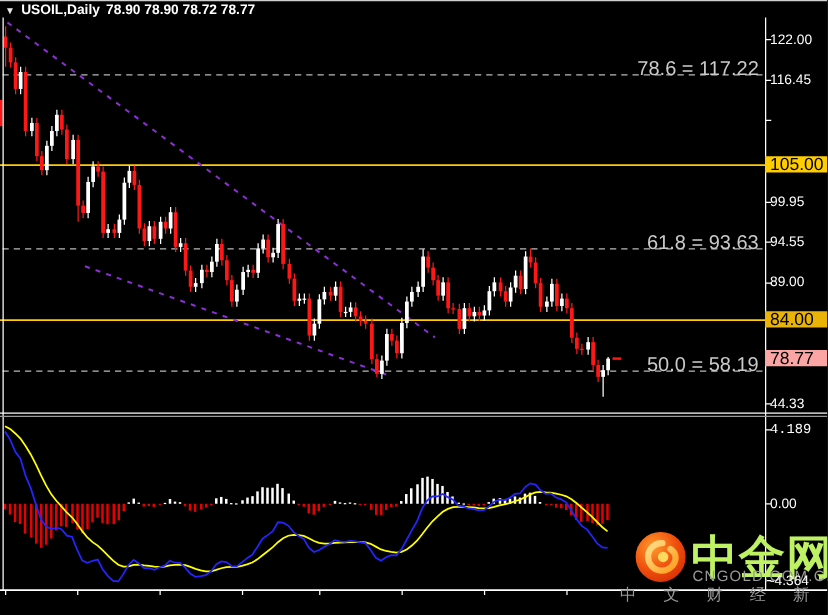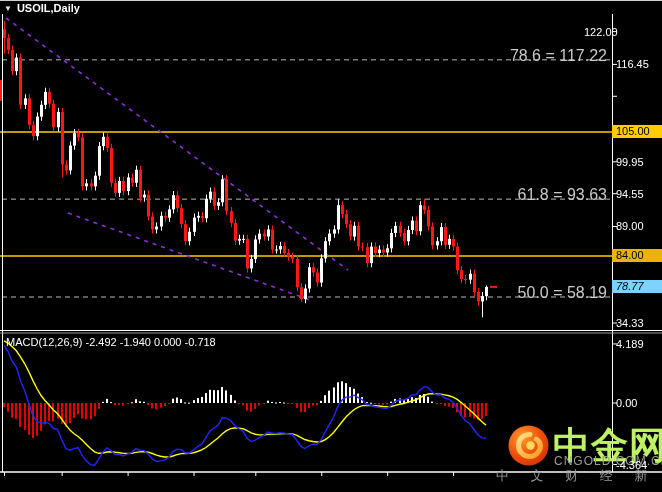--- a/index.html
+++ b/index.html
@@ -5,21 +5,21 @@
   html,body{margin:0;padding:0;background:#222;}
   #app{position:relative;width:662px;height:492px;background:#000;overflow:hidden;
        font-family:"Liberation Sans",sans-serif;}
   #app::before{content:"";position:absolute;left:0;top:0;width:662px;height:1px;background:#cfcfcf;z-index:5;}
   #chart-canvas{position:absolute;left:0;top:0;z-index:1;}
   .title-bar{position:absolute;left:4px;top:2px;z-index:3;color:#fff;font-size:11px;font-weight:700;
              display:flex;align-items:center;gap:5px;white-space:nowrap;}
   .title-bar .tri{font-size:8px;color:#e8e8e8;cursor:pointer;}
   .macd-label{position:absolute;left:6px;top:336px;z-index:3;color:#fff;font-size:11px;white-space:nowrap;}
   .axis-label{position:absolute;color:#fff;font-size:11px;line-height:12px;z-index:3;white-space:nowrap;}
-  .badge{position:absolute;left:612px;width:50px;height:13px;line-height:13px;font-size:11px;color:#000;
+  .badge{position:absolute;left:612px;width:50px;height:13px;line-height:13px;font-size:14px;color:#000;
          padding-left:4px;box-sizing:border-box;z-index:3;white-space:nowrap;}
   .fib-label{position:absolute;right:55px;color:#c9c9c9;font-size:16px;z-index:3;white-space:nowrap;}
   .date-label{position:absolute;top:475px;color:#fff;font-size:11px;z-index:3;white-space:nowrap;}
   #price-axis{position:absolute;right:0;top:14px;width:50px;height:458px;z-index:2;}
   #time-axis{position:absolute;left:0;top:472px;width:612px;height:20px;z-index:2;}
   .watermark{position:absolute;left:490px;top:420px;width:172px;height:70px;z-index:2;}
   .wm-logo{position:absolute;left:18px;top:5px;}
   .wm-brand{position:absolute;left:63px;top:1px;color:#bef264;font-size:37px;font-weight:700;letter-spacing:1px;white-space:nowrap;}
   .wm-domain{position:absolute;left:64px;top:34px;color:#9a9a9a;font-size:12px;letter-spacing:1px;white-space:nowrap;}
   .wm-tagline{position:absolute;left:6px;top:47px;color:#9a9a9a;font-size:13px;letter-spacing:9px;white-space:nowrap;}
@@ -415,37 +415,37 @@
       <line x1="194.02" y1="472" x2="194.02" y2="476" stroke="#ffffff" stroke-width="1"></line>
       <line x1="255.82" y1="472" x2="255.82" y2="476" stroke="#ffffff" stroke-width="1"></line>
       <line x1="321.74" y1="472" x2="321.74" y2="476" stroke="#ffffff" stroke-width="1"></line>
       <line x1="387.66" y1="472" x2="387.66" y2="476" stroke="#ffffff" stroke-width="1"></line>
       <line x1="453.58" y1="472" x2="453.58" y2="476" stroke="#ffffff" stroke-width="1"></line>
     </svg>
 
   <div class="title-bar">
     <span class="tri">▼</span>
     <span>USOIL,Daily</span>
+    <span>78.90 78.90 78.72 78.77</span>
   </div>
 
-  <div class="macd-label">MACD(12,26,9) -2.492 -1.940 0.000 -0.718</div>
 
   <div id="price-axis"></div>
   <div id="overlay-labels">
-      <div class="axis-label" style="left: 584px; top: 25.615px;">122.00</div>
+      <div class="axis-label" style="left: 616px; top: 25.615px;">122.00</div>
       <div class="axis-label" style="left: 616px; top: 58.3877px;">116.45</div>
       <div class="axis-label" style="left: 620px; top: 90.2747px; margin-left: 44px;">111.05</div>
       <div class="axis-label" style="left: 616px; top: 155.82px;">99.95</div>
       <div class="axis-label" style="left: 616px; top: 187.707px;">94.55</div>
       <div class="axis-label" style="left: 616px; top: 220.48px;">89.00</div>
-      <div class="axis-label" style="left: 616px; top: 317.027px;">34.33</div>
+      <div class="axis-label" style="left: 616px; top: 317.027px;">44.33</div>
       <div class="badge" style="top: 125px; background: rgb(255, 204, 0);">105.00</div>
       <div class="badge" style="top: 249.005px; background: #eab308;">84.00</div>
-      <div class="badge" style="top: 279.888px; background: #7dd3fc; font-style: italic;">78.77</div>
-      <div class="axis-label" style="left: 616px; top: 337.935px;">4.189</div>
+      <div class="badge" style="top: 279.888px; background: #fca5a5;">78.77</div>
+      <div class="axis-label" style="left: 616px; top: 337.935px; font-family: Liberation Mono, monospace;">4.189</div>
       <div class="axis-label" style="left: 616px; top: 397px; text-align: right;">0.00</div>
       <div class="axis-label" style="left: 616px; top: 458.532px;">-4.364</div>
       <div class="fib-label" style="top: 46.8409px;">78.6 = 117.22</div>
       <div class="fib-label" style="top: 186.14px;">61.8 = 93.63</div>
       <div class="fib-label" style="top: 283.986px;">50.0 = 58.19</div>
     </div>
 
   <div class="watermark">
     <svg class="wm-logo" width="41" height="41">
       <defs>

